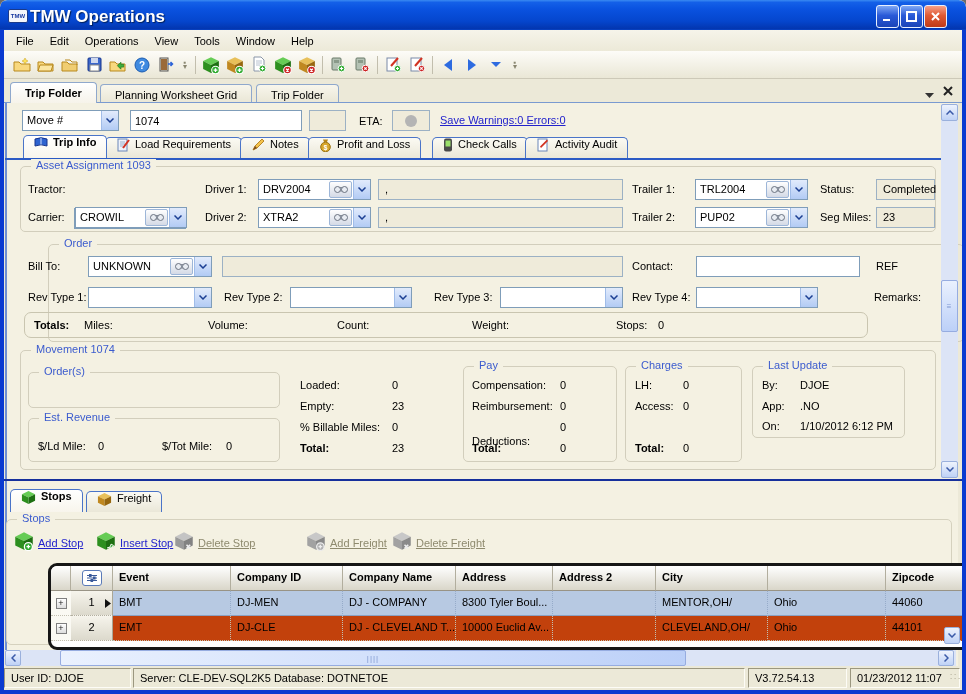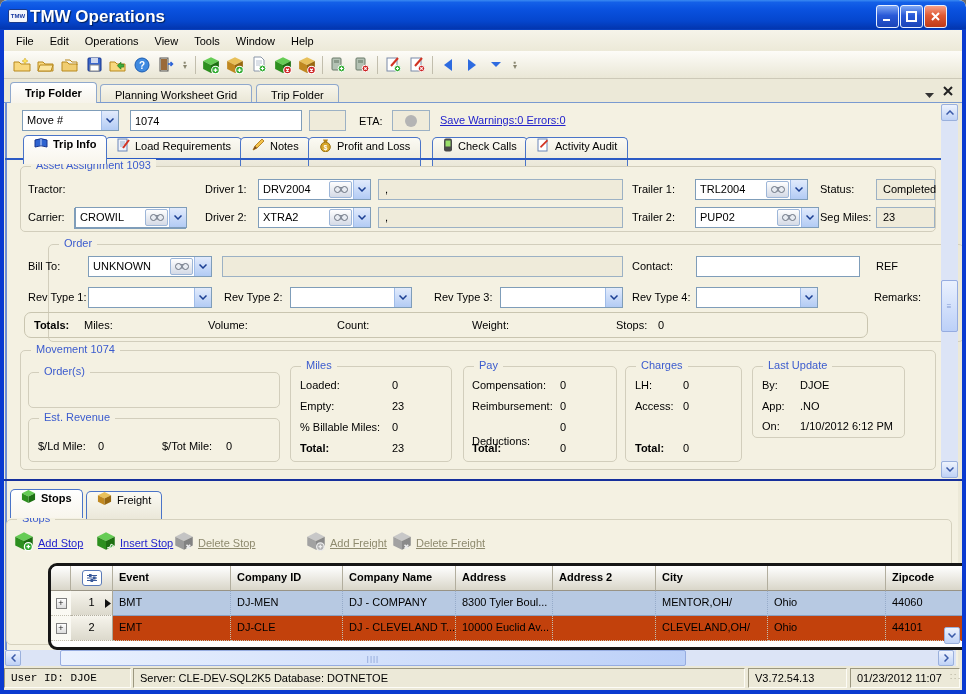--- a/index.html
+++ b/index.html
@@ -35,21 +35,21 @@
   .fld{position:absolute;height:21px;box-sizing:border-box;border:1px solid #9cb1c4;background:#efebda;padding:3px 6px;white-space:nowrap;}
   .inp{position:absolute;height:21px;box-sizing:border-box;border:1px solid #7f9db9;background:#fff;font:11px "Liberation Sans",sans-serif;padding:2px 4px;}
   .combo{position:absolute;height:21px;box-sizing:border-box;border:1px solid #7f9db9;background:#fff;display:flex;align-items:stretch;}
   .ctxt{flex:1;padding:3px 4px;overflow:hidden;white-space:nowrap;}
   .btn-binoc{width:21px;margin:1px;border:1px solid #9db6d8;border-radius:2px;background:linear-gradient(#fefefe,#d4dae6);display:flex;align-items:center;justify-content:center;}
   .btn-arrow{width:16px;background:linear-gradient(#e2ebfc,#b2cbf4);border-left:1px solid #a0bce8;display:flex;align-items:center;justify-content:center;}
   .gb{position:absolute;border:1px solid #d2cebc;border-radius:5px;box-sizing:border-box;}
   .gt{position:absolute;top:-8px;left:10px;background:#f4f1e2;padding:0 5px;color:#3b5bce;white-space:nowrap;}
   
   .dtab{position:absolute;box-sizing:border-box;border:1px solid #4a74c8;border-bottom:none;border-radius:5px 5px 0 0;
-    background:linear-gradient(#fbfaf3,#eae7d8);display:flex;align-items:flex-end;gap:5px;padding:14px 10px;height:21px;}
+    background:linear-gradient(#fbfaf3,#eae7d8);display:flex;align-items:flex-start;gap:5px;padding:0 10px;height:21px;}
   .dtab.active{height:23px;background:linear-gradient(#ffffff,#f8f5ec);font-weight:bold;z-index:3;}
   .lnk{color:#2222cc;text-decoration:underline;white-space:nowrap;}
   .lnk.dis{color:#8e8a6e;}
   
   .sbtn{position:absolute;box-sizing:border-box;background:linear-gradient(#eef3fd,#bfd2f6);border:1px solid #9ab0dc;border-radius:2px;display:flex;align-items:center;justify-content:center;}
   .strack{position:absolute;background:#dce4f6;}
   .sthumb{position:absolute;box-sizing:border-box;background:linear-gradient(180deg,#eaf1fe,#bcd0f8);border:1px solid #96ace0;border-radius:2px;display:flex;align-items:center;justify-content:center;color:#7f97cf;font-size:8px;letter-spacing:1px;}
   .sthumb.v{background:linear-gradient(90deg,#eaf1fe,#bcd0f8);}
   
   #grid{position:absolute;left:10px;top:563px;width:932px;height:81px;border:3px solid #161616;border-radius:9px;background:#fff;overflow:hidden;margin-left:38px;}
@@ -411,21 +411,21 @@
         </svg>
       </div>
     <div class="btn-arrow">
         <svg width="8" height="5">
           <path d="M0.5 0.5 L4 4 L7.5 0.5" fill="none" stroke="#1b3f93" stroke-width="1.5"></path>
         </svg>
       </div>
   </div>
   <div class="fld" style="left:378px;top:207px;width:245px;">,</div>
   <div class="al" style="left:632px;top:211px;">Trailer 2:</div>
-  <div class="combo" style="left:695px;top:207px;width:124px;">
+  <div class="combo" style="left:695px;top:207px;width:113px;">
     <div class="ctxt">PUP02</div>
     <div class="btn-binoc">
         <svg width="14" height="9">
           <rect x="4.5" y="2.5" width="5" height="3.5" fill="#c8cfdb" stroke="#6a7280" stroke-width="0.7"></rect>
           <circle cx="3.5" cy="4.5" r="3" fill="#e8ecf2" stroke="#6a7280"></circle>
           <circle cx="10.5" cy="4.5" r="3" fill="#e8ecf2" stroke="#6a7280"></circle>
         </svg>
       </div>
     <div class="btn-arrow">
         <svg width="8" height="5">
@@ -514,23 +514,20 @@
     <div class="gt">Order(s)</div>
   </div>
   <div class="gb" style="left:28px;top:418px;width:252px;height:44px;">
     <div class="gt">Est. Revenue</div>
   </div>
   <div class="al" style="left:38px;top:440px;">$/Ld Mile:</div>
   <div class="al" style="left:98px;top:440px;">0</div>
   <div class="al" style="left:162px;top:440px;">$/Tot Mile:</div>
   <div class="al" style="left:226px;top:440px;">0</div>
 
-  <div class="gb" style="left:290px;top:366px;width:162px;height:96px;">
-    <div class="gt">Miles</div>
-  </div>
   <div class="al" style="left:300px;top:379px;">Loaded:</div>
   <div class="al" style="left:392px;top:379px;">0</div>
   <div class="al" style="left:300px;top:400px;">Empty:</div>
   <div class="al" style="left:392px;top:400px;">23</div>
   <div class="al" style="left:300px;top:421px;">% Billable Miles:</div>
   <div class="al" style="left:392px;top:421px;">0</div>
   <div class="al b" style="left:300px;top:442px;">Total:</div>
   <div class="al" style="left:392px;top:442px;">23</div>
 
   <div class="gb" style="left:463px;top:366px;width:154px;height:96px;">
@@ -709,19 +706,19 @@
         <path d="M4.5 0.5 L1 4 L4.5 7.5" fill="none" stroke="#3a5aa8" stroke-width="1.5"></path>
       </svg>
     </div>
   <div class="sthumb v" style="left:60px;top:650px;width:626px;height:16px;">||||</div>
   <div class="sbtn" style="left:938px;top:650px;width:16px;height:16px;">
       <svg width="5" height="8">
         <path d="M0.5 0.5 L4 4 L0.5 7.5" fill="none" stroke="#3a5aa8" stroke-width="1.5"></path>
       </svg>
     </div>
 
-  <div class="spanel" style="left:4px;top:668px;width:127px;font-family:Liberation Mono, monospace;">User ID: DJOE</div>
+  <div class="spanel" style="left:4px;top:668px;width:127px;">User ID: DJOE</div>
   <div class="spanel" style="left:133px;top:668px;width:612px;">Server: CLE-DEV-SQL2K5   Database: DOTNETOE</div>
   <div class="spanel" style="left:748px;top:668px;width:99px;">V3.72.54.13</div>
   <div class="spanel" style="left:850px;top:668px;width:110px;">01/23/2012 11:07</div>
   <div class="al" style="left:950px;top:676px;color:#a8a490;font-size:9px;letter-spacing:1px;line-height:4px;">˙˙<br>˙˙˙</div>
 
 </div>
 
 </body></html>

